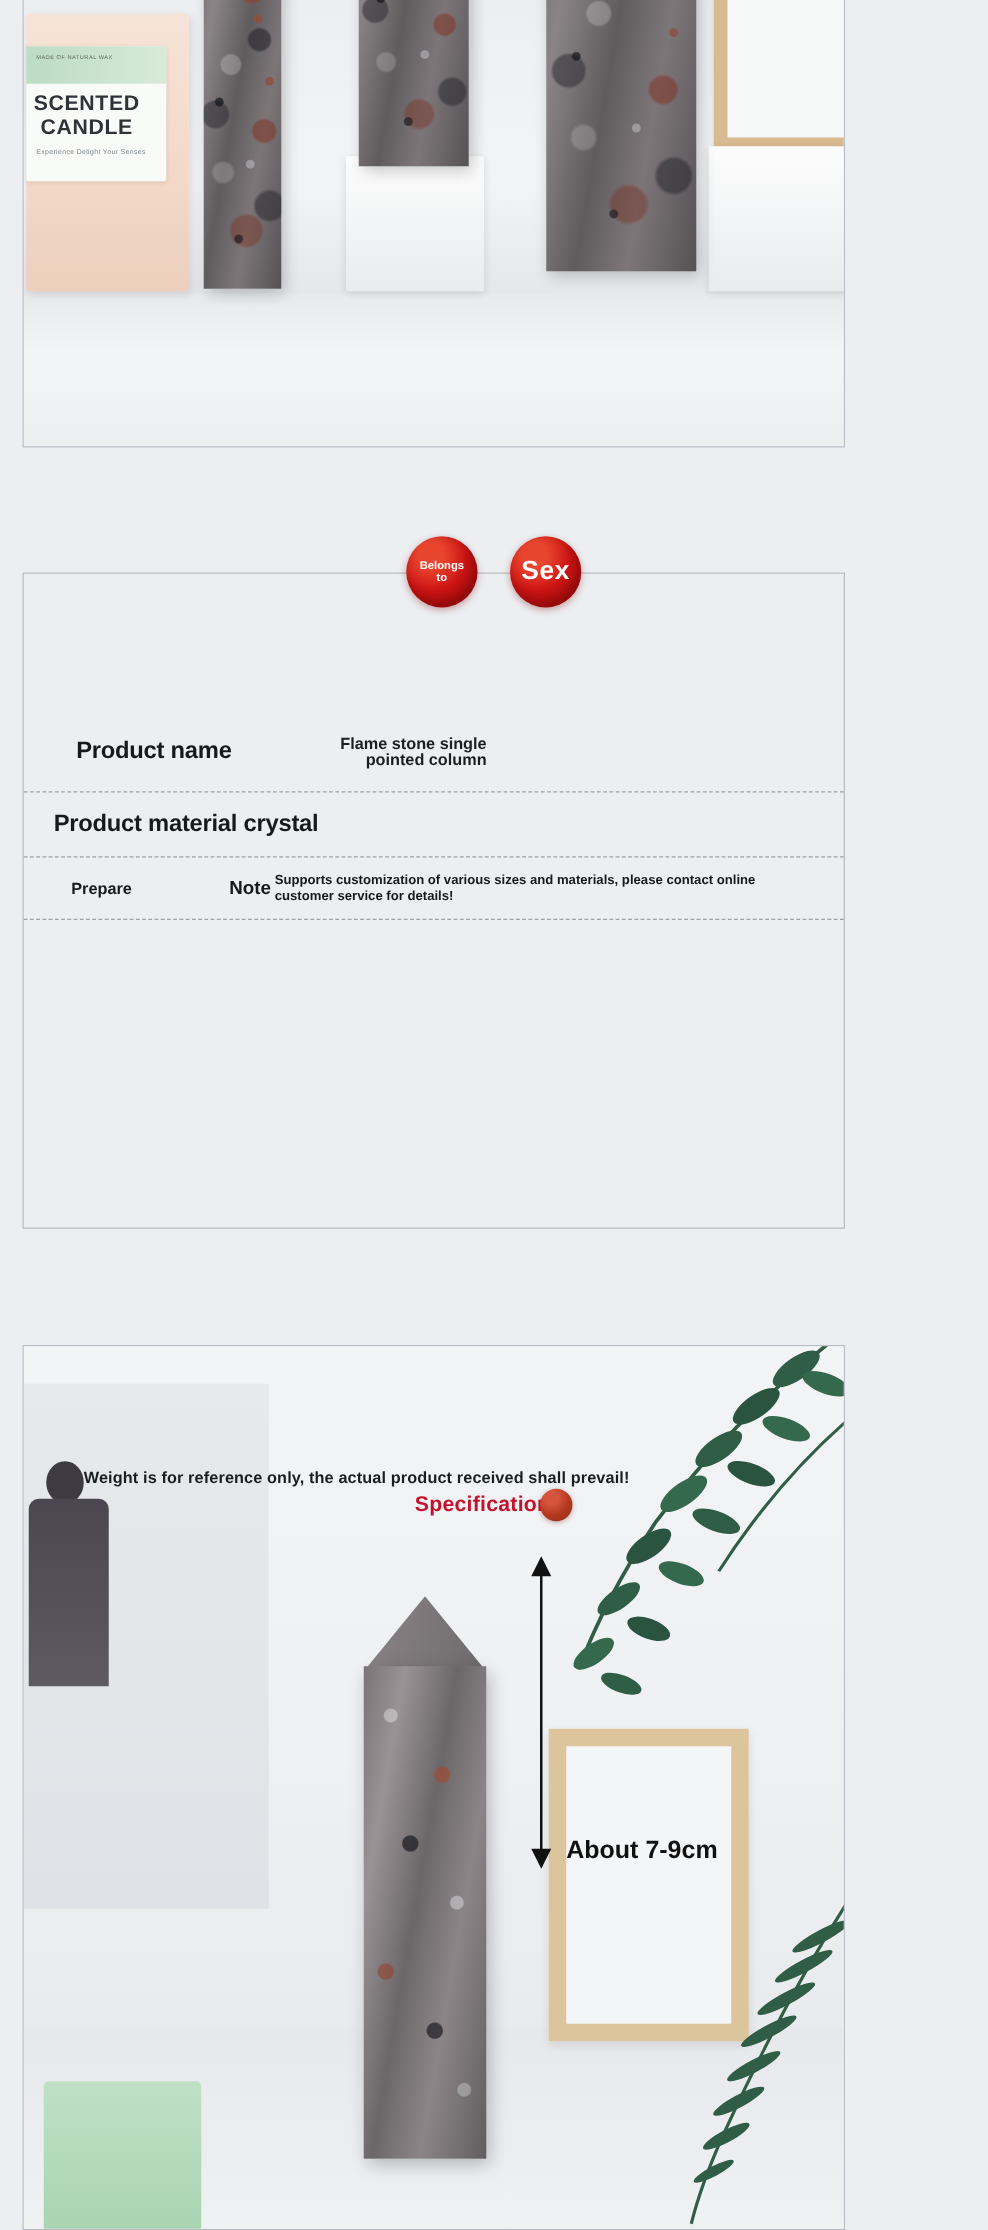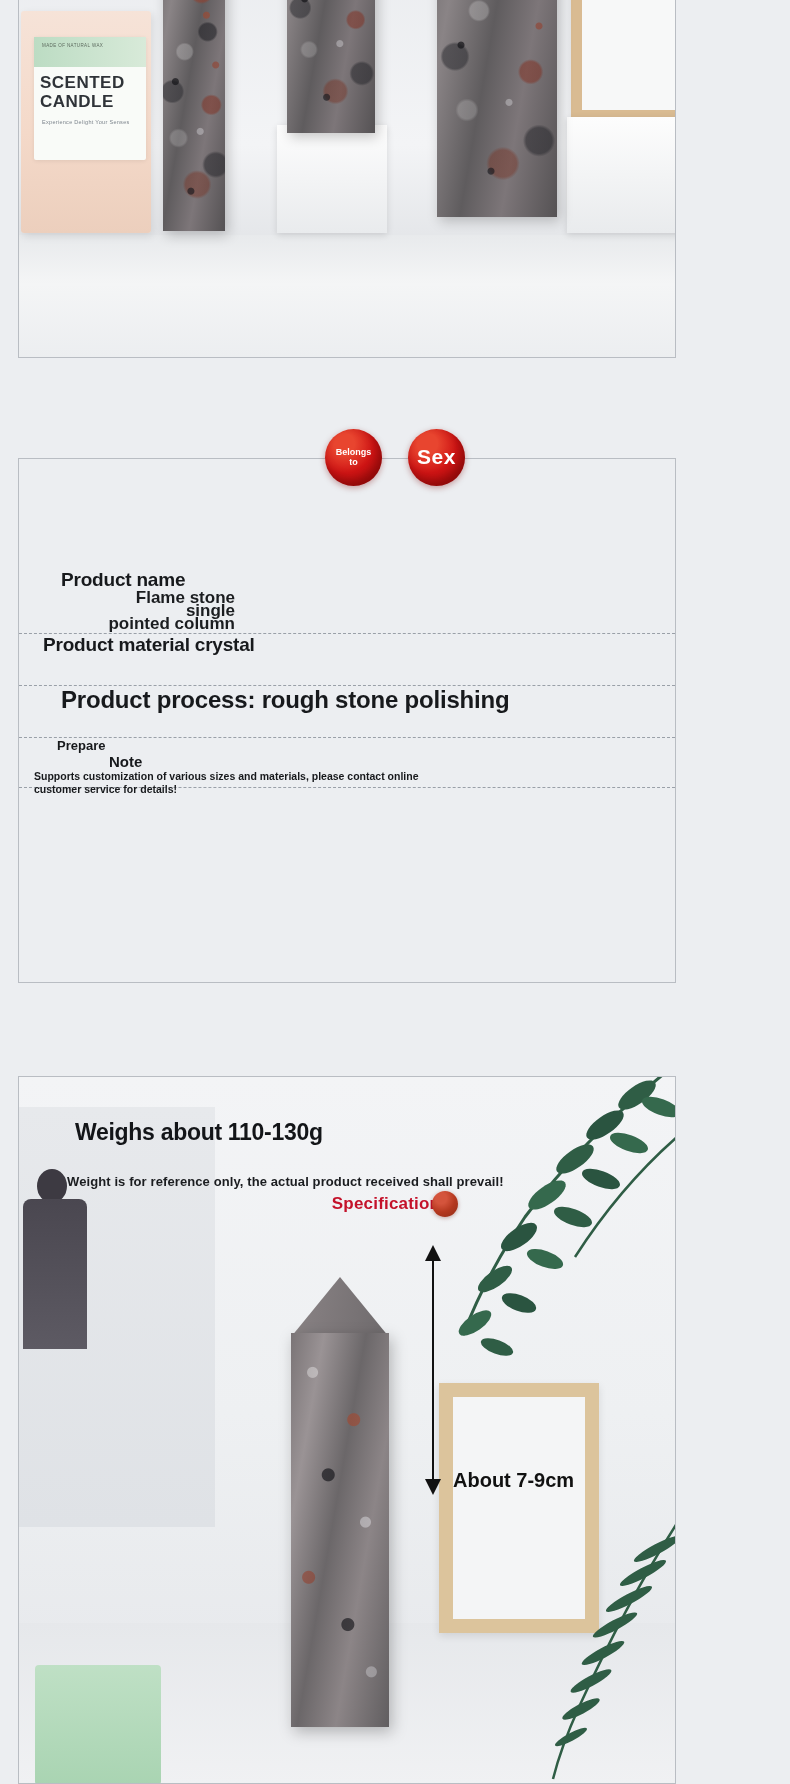--- a/index.html
+++ b/index.html
@@ -37,24 +37,25 @@
   }
 
   
   .candle-box {
     position: absolute; left: 2px; top: 90px; width: 130px; height: 222px;
     background: linear-gradient(180deg,#f6e3d8 0%, #f4d9c9 55%, #eccfbd 100%);
     border-radius: 3px;
     box-shadow: 2px 3px 8px rgba(0,0,0,.10);
   }
   .candle-label {
-    position: absolute; left: 13px; top: 26px; width: 112px; height: 123px;
+    position: absolute; left: 0; top: 26px; width: 112px; height: 108px;
     background: #f9fbf8;
     border-radius: 2px;
     box-shadow: 0 1px 4px rgba(0,0,0,.08);
+    text-align: center;
   }
   .candle-green {
     position: absolute; left: 0; top: 0; width: 112px; height: 30px;
     background: linear-gradient(90deg,#bcdcc3,#d8ead9);
   }
   .candle-tiny {
     position: absolute; left: 8px; top: 6px; font-size: 4.5px; letter-spacing: .4px;
     color: #5d6b5f;
   }
   .candle-main {
@@ -136,38 +137,37 @@
 
   .info-panel {
     position: absolute; left: 18px; top: 458px; width: 658px; height: 525px;
     border: 1px solid #b9bdc3;
     background: #eceef1;
   }
   .info-rows { position: absolute; left: 0; right: 0; top: 110px; }
   .info-row {
     position: relative;
     border-bottom: 1px dashed #9aa0a8;
-    display: flex; 
+    display: flex; align-items: center;
     padding: 0 12px;
-    flex-direction: column;
   }
   .r-name  { height: 65px; }
   .r-mat   { height: 52px; }
   .r-spec  { height: 52px; }
   .r-proc  { height: 52px; }
   .r-use   { height: 52px; }
   .r-note  { height: 50px; }
 
   .lbl-big {
     font-size: 19px; font-weight: 700; color: #17191c;
     letter-spacing: -.2px; white-space: nowrap;
   }
   .lbl-name { margin-left: 30px; }
   .val-name {
-    margin-left: 54px; font-size: 17px; font-weight: 700; color: #1b1d20;
+    margin-left: 54px; font-size: 13px; font-weight: 700; color: #1b1d20;
     line-height: 13px; text-align: right; width: 150px;
   }
   .lbl-mat  { margin-left: 12px; }
   .lbl-spec {
     margin-left: 12px; font-size: 13.5px; font-weight: 700; color: #17191c;
     line-height: 15px; text-align: right; width: 330px;
   }
   .lbl-proc { margin-left: 30px; font-size: 24px; }
   .lbl-use  { margin-left: 30px; font-size: 22px; }
 
@@ -354,23 +354,20 @@
       <span class="lbl-big lbl-name">Product name</span>
       <span class="val-name" style="white-space: pre-line;">Flame stone single
 pointed column</span>
     </div>
 
     <div class="info-row r-mat">
       <span class="lbl-big lbl-mat">Product material crystal</span>
     </div>
 
 
-    <div class="info-row r-proc">
-      <span class="lbl-big lbl-proc">Product process: rough stone polishing</span>
-    </div>
 
 
     <div class="info-row r-note">
       <span class="note-prepare">Prepare</span>
       <span class="note-note">Note</span>
       <span class="note-text">Supports customization of various sizes and materials, please contact online customer service for details!</span>
     </div>
 
   </div>
 
@@ -423,21 +420,20 @@
 
     <div class="sp-crystal">
       <div class="tip"></div>
       <div class="body"></div>
     </div>
 
     <div class="arrow-head-up"></div>
     <div class="arrow-line"></div>
     <div class="arrow-head-dn"></div>
 
-    <div class="sp-weight">Weighs about 110-130g</div>
     <div class="sp-weight-note">Weight is for reference only, the actual product received shall prevail!</div>
     <div class="sp-size">About 7-9cm</div>
   </div>
 </div>
 
 <div class="spec-head">
   <span class="spec-title">Specification</span>
   <span class="spec-dot"></span>
 </div>
 

